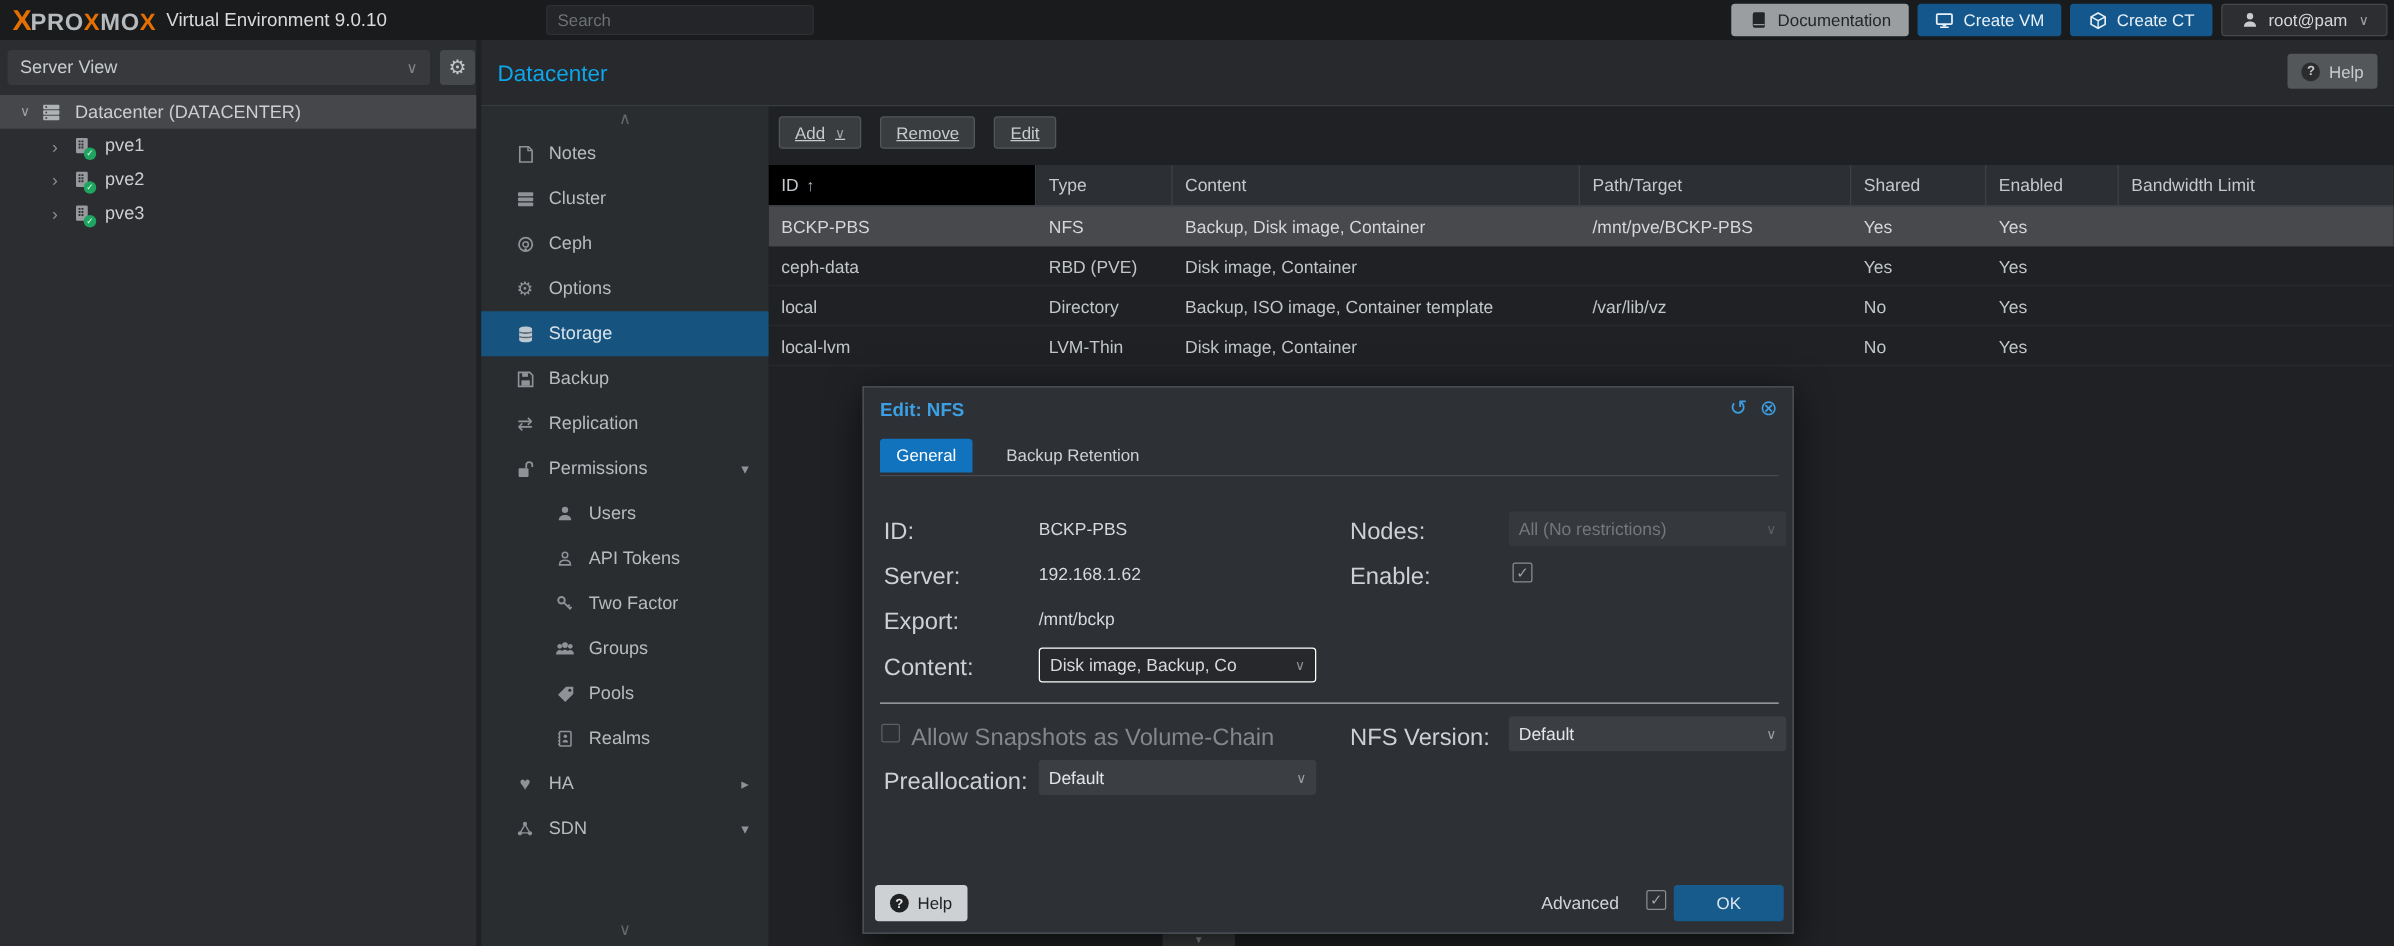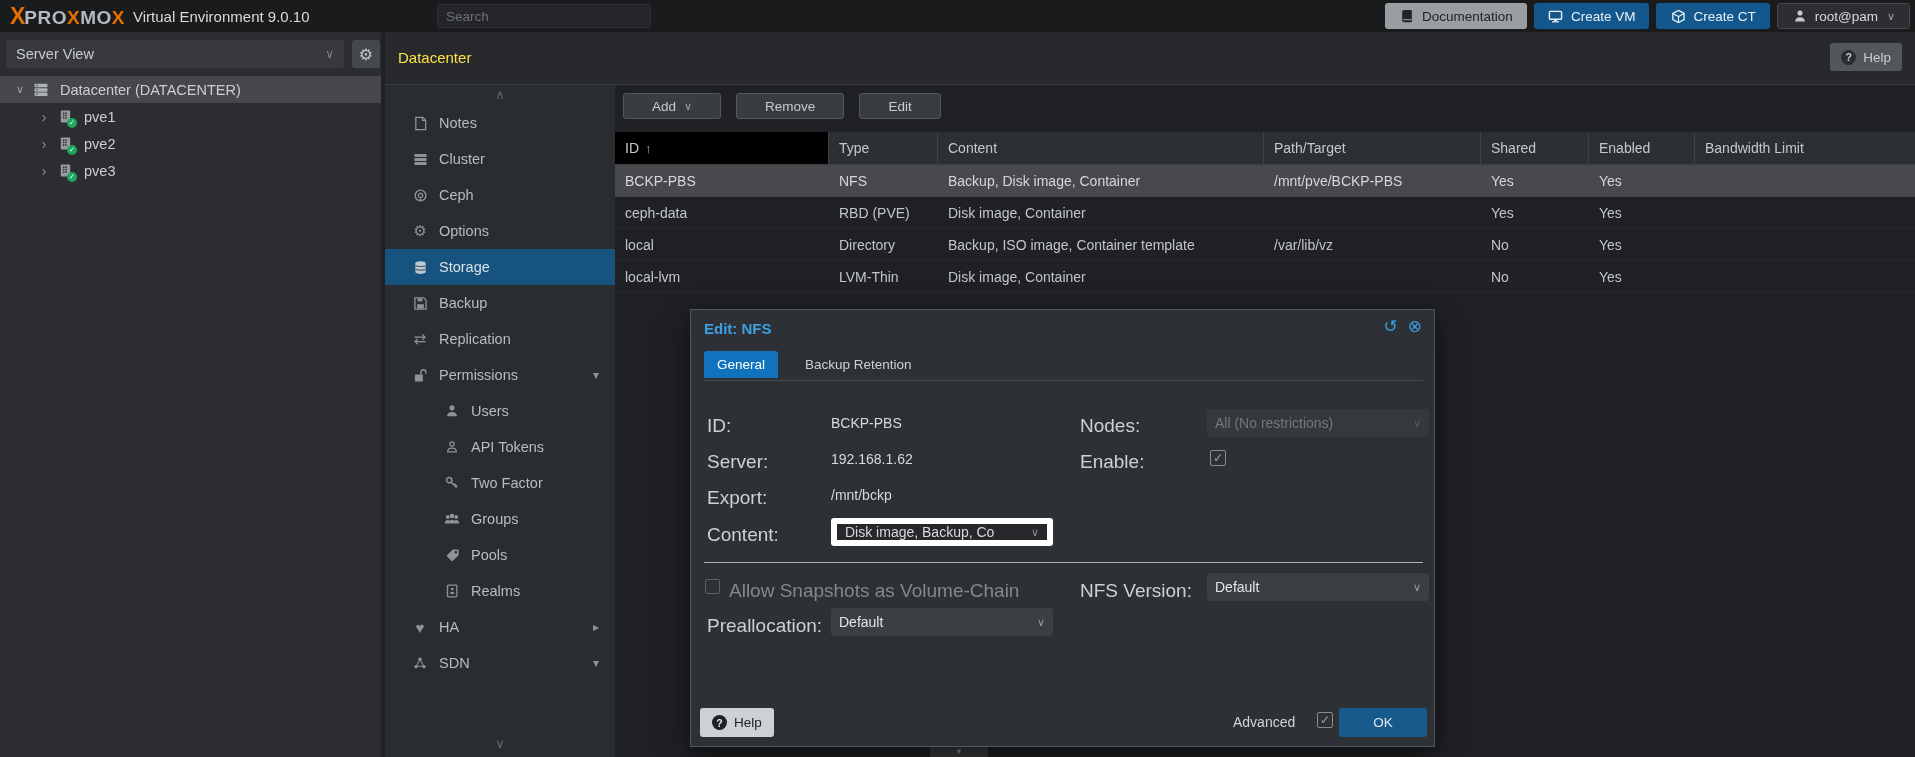--- a/index.html
+++ b/index.html
@@ -35,41 +35,41 @@
   .tree-row{height:27px;display:flex;align-items:center;font-size:14.5px;color:#ccced1;cursor:pointer;position:relative;}
   .tree-row.sel{background:#45474b;}
   .tr-caret{margin-left:12px;width:16px;color:#9da0a3;font-size:11px;text-align:center;}
   .tree-row.child .tr-caret{margin-left:36px;color:#8f9296;font-size:14px;}
   .tr-icon{margin-left:5px;position:relative;color:#a6a9ac;}
   .tr-label{margin-left:11px;}
   .badge{position:absolute;right:-4px;bottom:-3px;width:10px;height:10px;border-radius:50%;background:#1ea55f;color:#eafff2;font-size:7px;display:flex;align-items:center;justify-content:center;}
 
   
   .content-head{position:absolute;left:385px;top:32px;right:0;height:52px;background:#27292c;border-bottom:1px solid #393c3f;z-index:5;}
-  .ch-title{position:absolute;left:13px;top:17px;color:#fde047;font-size:15px;}
+  .ch-title{position:absolute;left:13px;top:17px;color:#0ea5e9;font-size:18px;}
   .help-btn{position:absolute;right:13px;top:11px;height:28px;background:#54575a;border-radius:3px;color:#caccce;display:flex;align-items:center;gap:7px;padding:0 11px;font-size:13.5px;cursor:pointer;}
   .q-circle{width:15px;height:15px;border-radius:50%;background:#2a2c2e;color:#c9cbcd;font-size:10.5px;font-weight:bold;display:flex;align-items:center;justify-content:center;}
 
   
   .nav-panel{position:absolute;left:385px;top:85px;width:230px;bottom:0;background:#2a2d30;}
   .nav-scroll{position:absolute;left:0;right:0;text-align:center;color:#64676b;font-size:13px;height:16px;line-height:16px;}
   .nav-scroll.up{top:2px;} .nav-scroll.down{bottom:5px;}
   .nav-items{position:absolute;top:20px;left:0;right:0;}
   .nav-item{height:36px;display:flex;align-items:center;color:#b9bcbf;font-size:14.5px;position:relative;cursor:pointer;}
   .nav-item .nicon{width:18px;margin-left:26px;color:#8f9296;display:flex;justify-content:center;font-size:15px;}
   .nav-item.sub .nicon{margin-left:58px;}
   .nav-item .nlabel{margin-left:10px;}
   .nav-item.sel{background:#16537e;color:#d9e3ea;}
   .nav-item.sel .nicon{color:#b9c8d3;}
   .nav-caret{position:absolute;right:16px;color:#8f9296;font-size:12px;}
 
   
   .content{position:absolute;left:615px;top:85px;right:0;bottom:0;background:#1f2124;}
   .toolbar{position:absolute;left:8px;top:8px;display:flex;gap:15px;}
-  .btn{height:26px;background:#3a3d40;border:1px solid #54575a;border-radius:3px;color:#c8cbcd;font-size:13.5px;display:flex;align-items:center;padding:0 28px;gap:8px;cursor:pointer;box-sizing:border-box;}
+  .btn{height:26px;background:#3a3d40;border:1px solid #54575a;border-radius:3px;color:#c8cbcd;font-size:13.5px;display:flex;align-items:center;padding:0 12px;gap:8px;cursor:pointer;box-sizing:border-box;text-decoration:underline;}
   .btn .bcaret{color:#9fa2a5;font-size:11px;}
   .thead{position:absolute;top:47px;left:0;right:0;height:32px;background:#2c2f33;border-bottom:1px solid #3c3f43;display:flex;font-size:14px;color:#c6c9cc;}
   .th{display:flex;align-items:center;padding:0 10px;border-right:1px solid #3d4044;box-sizing:border-box;cursor:pointer;gap:6px;}
   .th.idcol{background:#000000;}
   .sort-arrow{color:#9fb4c5;font-size:13px;}
   .c0{width:214px;} .c1{width:109px;} .c2{width:326px;} .c3{width:217px;} .c4{width:108px;} .c5{width:106px;} .c6{flex:1;border-right:none;}
   .tbody{position:absolute;top:80px;left:0;right:0;}
   .trow{height:31px;display:flex;font-size:14px;color:#c3c6c9;border-bottom:1px solid #27292c;cursor:pointer;}
   .trow.sel{background:#47494d;color:#d5d7d9;border-bottom-color:#47494d;}
   .td{padding:0 10px;display:flex;align-items:center;box-sizing:border-box;white-space:nowrap;overflow:hidden;}
@@ -85,21 +85,21 @@
   .tab.active{background:#1173bd;color:#ffffff;}
   .tab.idle{color:#ced1d3;}
   .lbl{position:absolute;font-size:19px;color:#ced1d3;}
   .val{position:absolute;font-size:14px;color:#d7d9db;}
   .combo{position:absolute;height:28px;border-radius:3px;display:flex;align-items:center;justify-content:space-between;padding:0 8px;font-size:14px;box-sizing:border-box;cursor:pointer;white-space:nowrap;overflow:hidden;}
   .combo .ccaret{font-size:11px;margin-left:6px;}
   .combo-disabled{background:#35383c;color:#74777b;cursor:default;}
   .combo-disabled .ccaret{color:#5b5e62;}
   .combo-dark{background:#3b3f44;color:#e3e5e7;}
   .combo-dark .ccaret{color:#9b9ea1;}
-  .combo-focus{background:#26282c;color:#d7d9db;border:6px solid #ffffff;}
+  .combo-focus{background:#26282c;color:#d7d9db;border:1px solid #ffffff;}
   .combo-focus .ccaret{color:#8d9093;}
   .cb{position:absolute;width:15px;height:15px;border:1px solid #898c90;border-radius:2px;color:#9fa2a5;font-size:12px;display:flex;align-items:center;justify-content:center;cursor:pointer;background:transparent;box-sizing:border-box;}
   .cb.big{width:16px;height:16px;}
   .cb.disabled{border-color:#5c5f63;cursor:default;}
   .adv-sep{position:absolute;left:13px;right:11px;top:252px;border-top:1px solid #b2b5b7;}
   .warn{position:absolute;left:13px;right:11px;top:345px;height:29px;background:#7a5a11;color:#f1f2f3;font-size:13.5px;display:flex;align-items:center;padding:0 9px;box-sizing:border-box;}
   .dlg-help{position:absolute;left:9px;top:398px;height:29px;background:#ced1d3;border-radius:3px;color:#202224;display:flex;align-items:center;gap:7px;padding:0 12px;font-size:13.5px;cursor:pointer;}
   .q-circle.dark{background:#1f2123;color:#e8eaec;}
   .adv-label{position:absolute;left:542px;top:404px;color:#d2d4d6;font-size:14px;}
   .ok-btn{position:absolute;left:648px;top:398px;width:88px;height:29px;background:#175a8c;border-radius:3px;color:#dde7ee;display:flex;align-items:center;justify-content:center;font-size:13.5px;cursor:pointer;}

